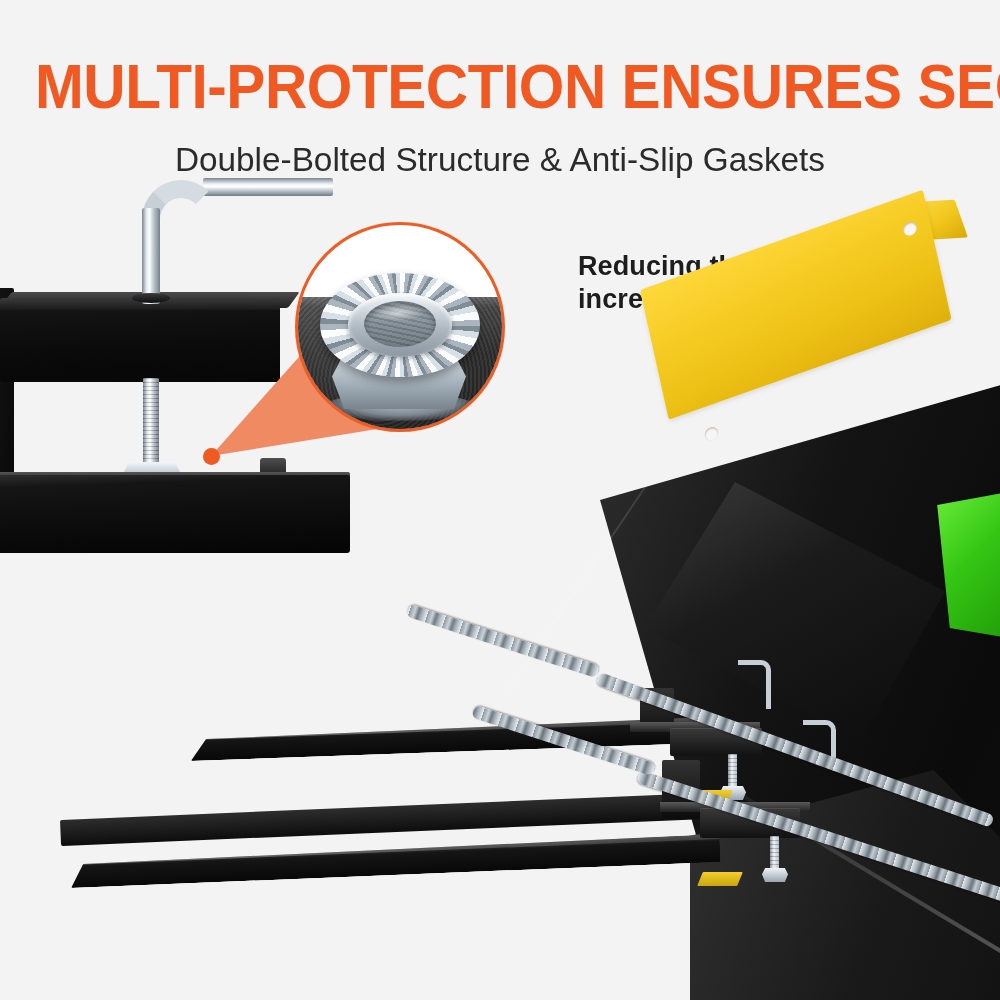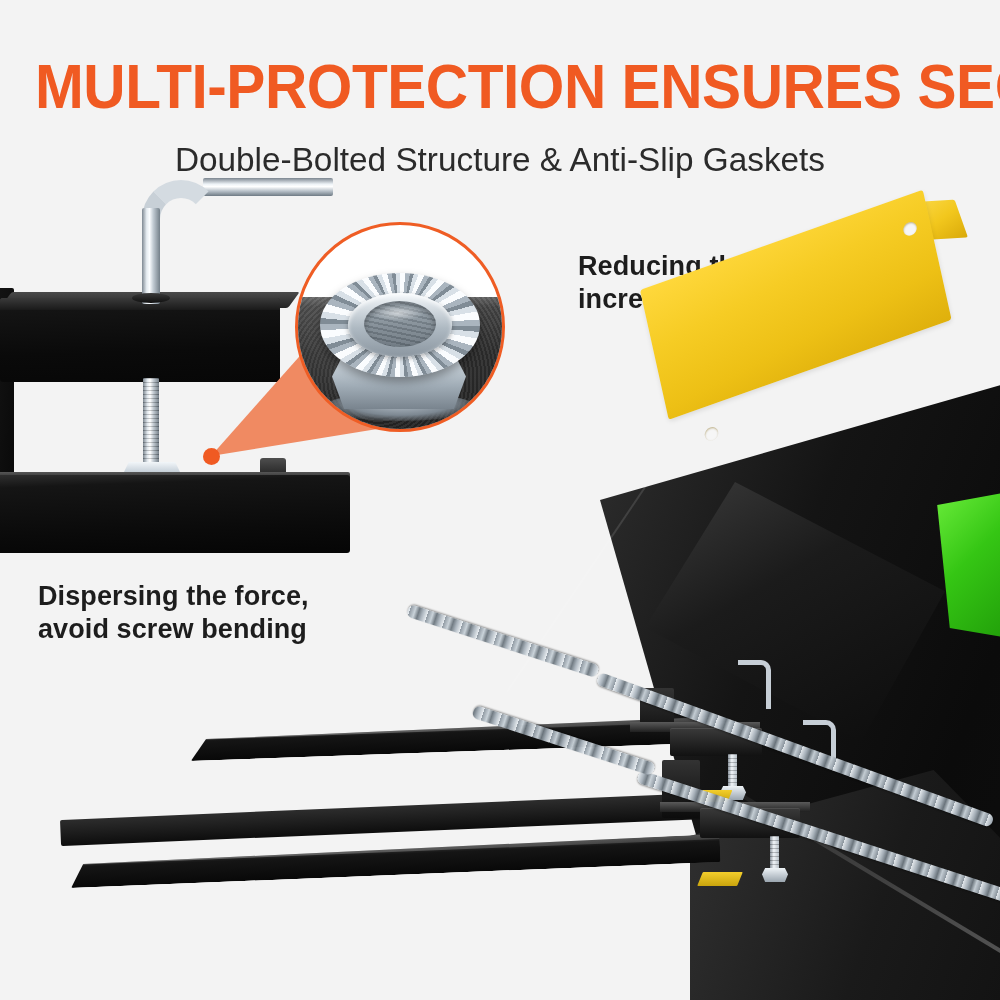--- a/index.html
+++ b/index.html
@@ -458,24 +458,20 @@
     <div class="mag-surface"></div>
     <div class="nut-hex-shadow"></div>
     <div class="nut-hex"></div>
     <div class="nut-serrated"></div>
     <div class="nut-inner-ring"></div>
     <div class="nut-bore"></div>
     <div class="nut-bore-hl"></div>
   </div>
   <div class="pointer-dot"></div>
 
-  <div class="caption caption-left">
-    <div>Dispersing the force,</div>
-    <div>avoid screw bending</div>
-  </div>
 
   <div class="caption caption-right">
     <div>Reducing the gap,</div>
     <div>increasing friction</div>
   </div>
 
   <div class="gasket">
     <div class="gasket-lip"></div>
     <div class="gasket-face">
       <div class="gasket-hole gasket-hole-a"></div>

